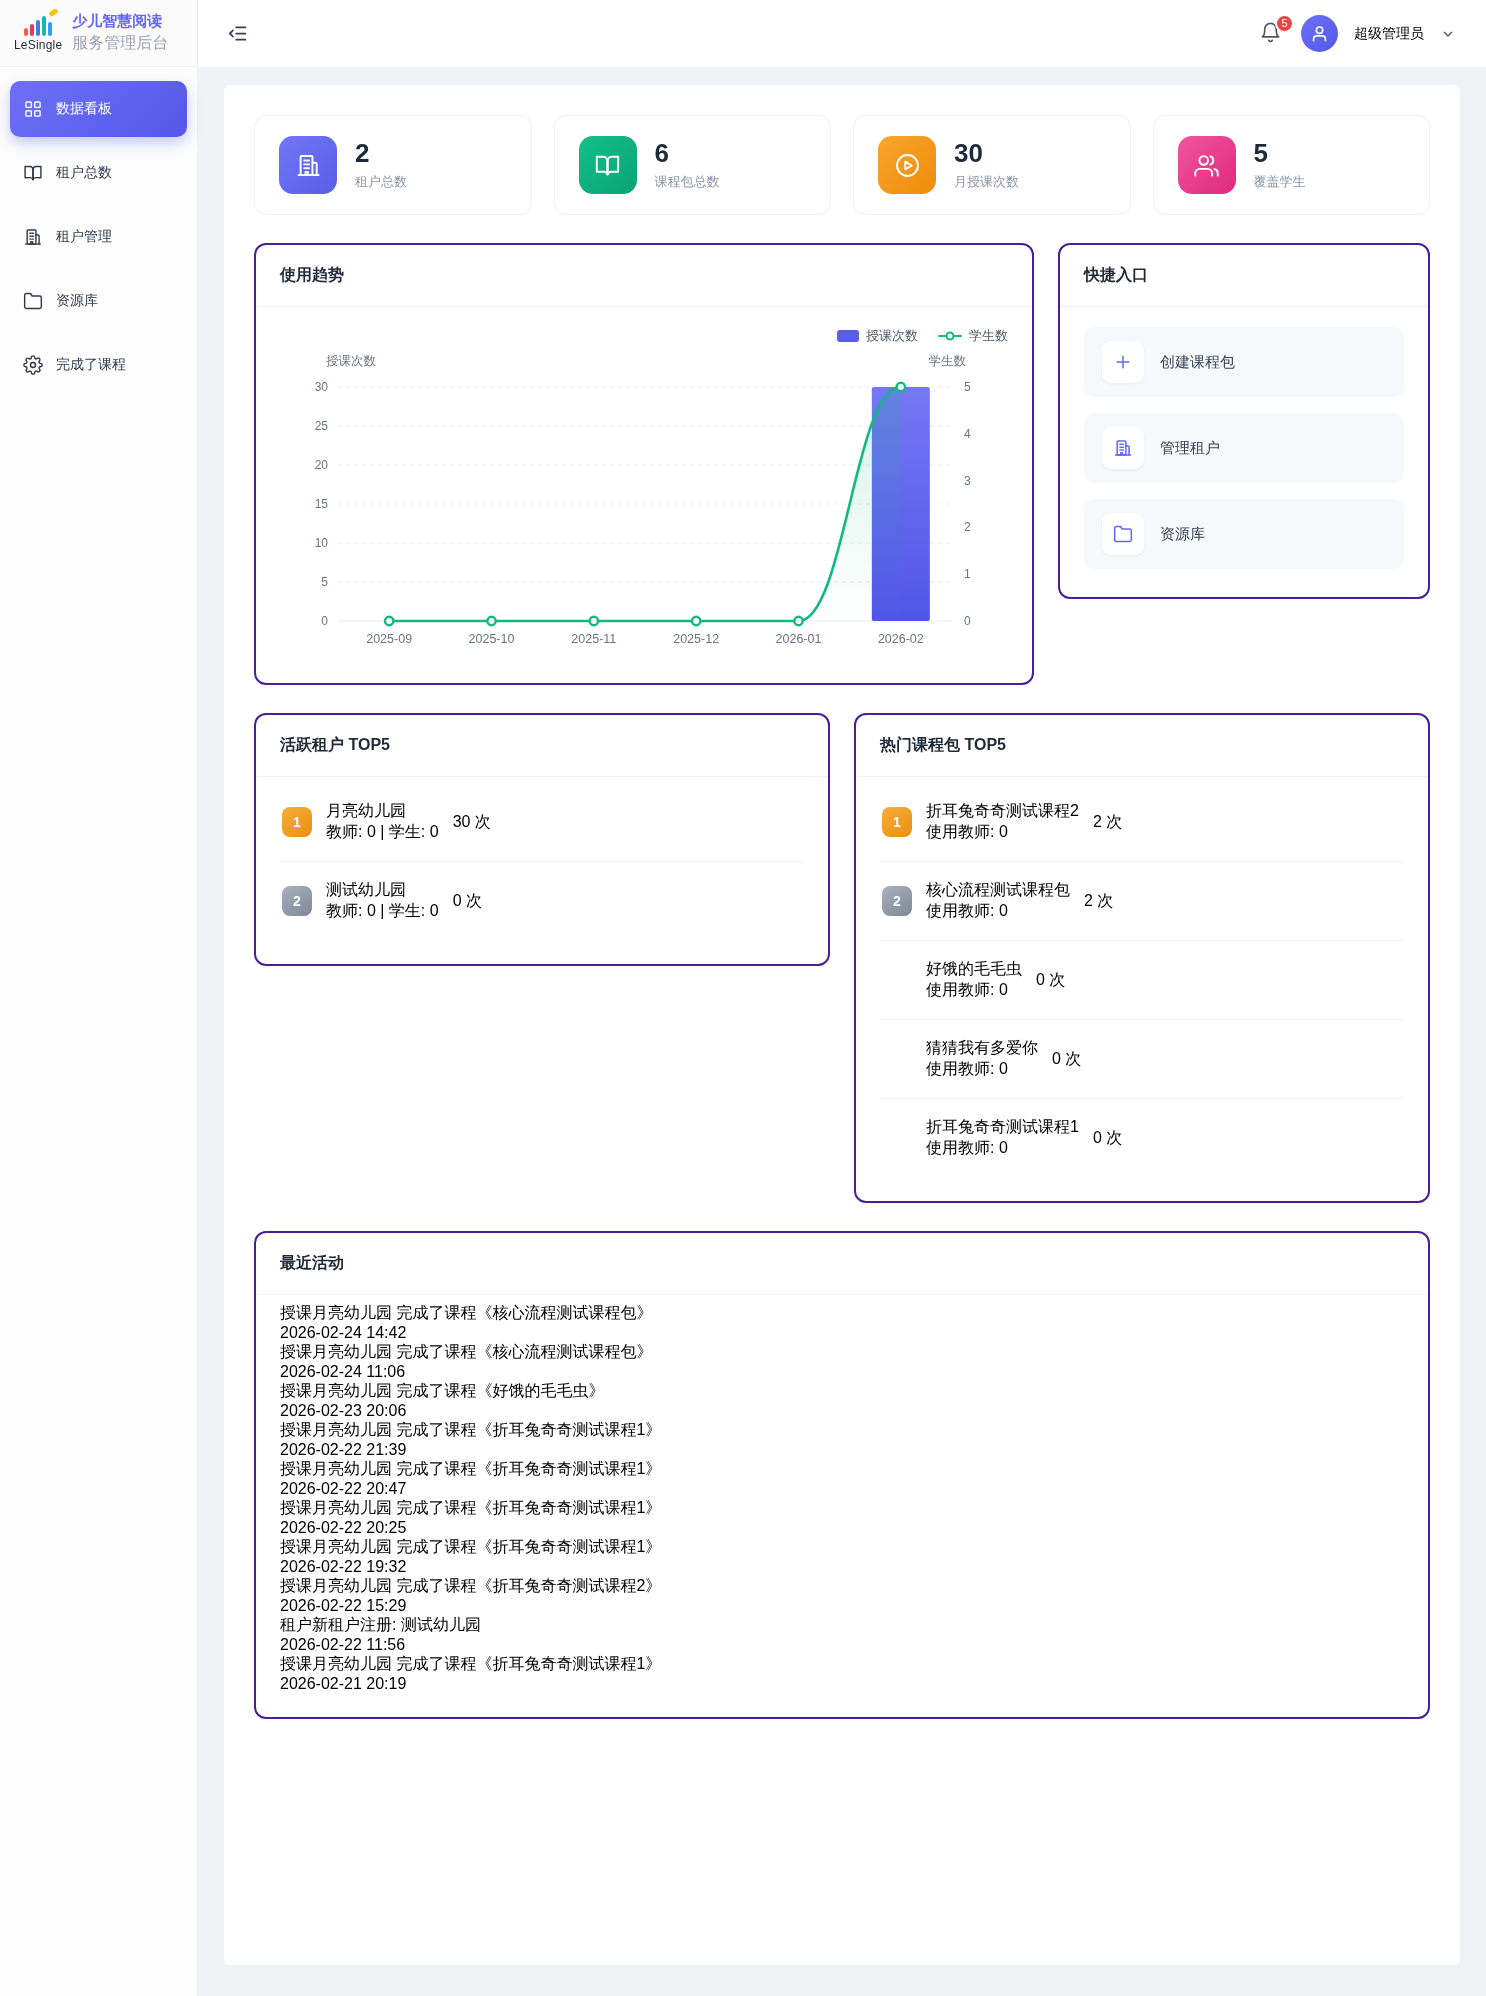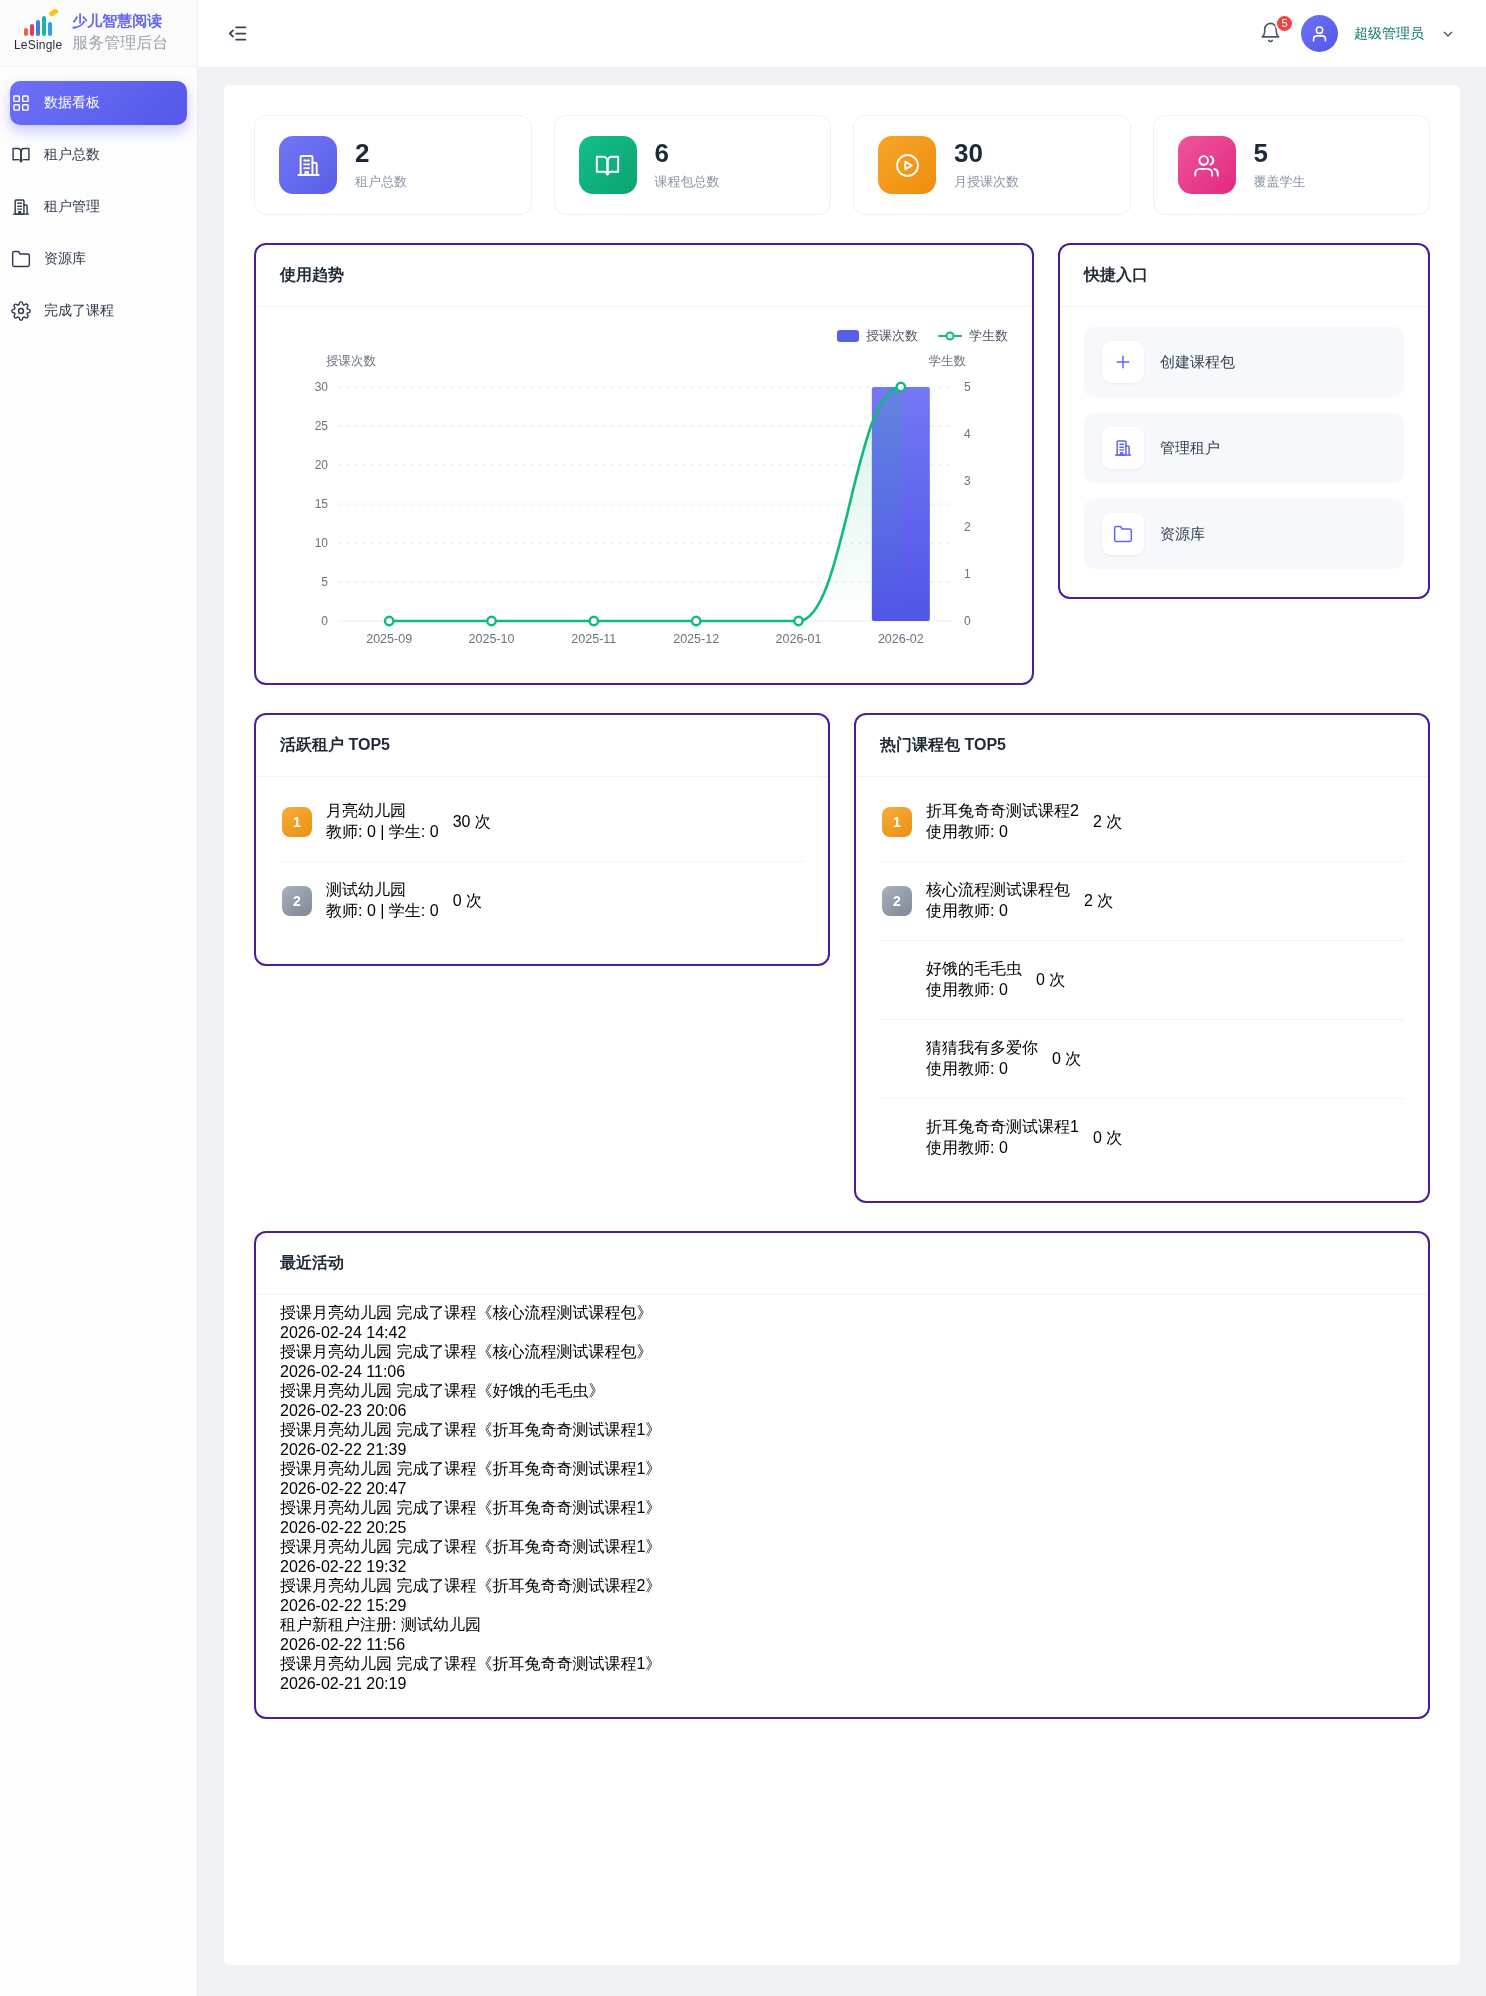--- a/index.html
+++ b/index.html
@@ -10,32 +10,32 @@
   .sidebar { position:absolute; left:0; top:0; bottom:0; width:198px; background:#fdfdfe; border-right:1px solid #eef0f4; z-index:5; }
   .logo-box { height:67px; display:flex; align-items:center; gap:10px; padding:0 14px; border-bottom:1px solid #f1f2f6; background:#fbfbfc; }
   .logo-mark { display:flex; flex-direction:column; align-items:center; }
   .logo-bars { position:relative; display:flex; align-items:flex-end; gap:2px; height:22px; }
   .logo-bars i { display:block; width:4px; border-radius:2px; }
   .logo-leaf { position:absolute; right:-6px; top:-4px; width:9px; height:5px; border-radius:4px 4px 0 4px; background:#f5c518; transform:rotate(-35deg); }
   .logo-word { font-size:12px; color:#1f2937; margin-top:2px; letter-spacing:.2px; }
   .brand-title { font-size:15px; font-weight:bold; color:#6366f1; line-height:1.25; }
   .brand-sub { font-size:16px; color:#9ca3af; margin-top:3px; }
   .nav { padding:14px 10px; }
-  .nav-item { height:44px; margin-bottom:8px; border-radius:10px; display:flex; align-items:center; gap:13px; padding:0 1px; font-size:14px; color:#2f3a4d; cursor:pointer; }
+  .nav-item { height:56px; margin-bottom:8px; border-radius:10px; display:flex; align-items:center; gap:13px; padding:0 13px; font-size:14px; color:#2f3a4d; cursor:pointer; }
   .nav-item svg { flex:0 0 auto; }
   .nav-item.active { background:linear-gradient(135deg,#6d70f5,#5558e9); color:#fff; box-shadow:0 6px 14px rgba(99,102,241,.35); }
 
   
   .topbar { position:absolute; left:198px; right:0; top:0; height:67px; background:#fff; display:flex; align-items:center; justify-content:space-between; padding:0 30px 0 26px; }
   .fold-btn { width:26px; height:26px; color:#374151; display:flex; align-items:center; justify-content:center; cursor:pointer; }
   .top-right { display:flex; align-items:center; gap:16px; }
   .bell-wrap { position:relative; width:26px; height:26px; color:#4b5563; cursor:pointer; }
   .bell-badge { position:absolute; top:-7px; right:-9px; min-width:19px; height:19px; padding:0 4px; border-radius:10px; background:#ef4444; border:2px solid #fff; color:#fff; font-size:11px; display:flex; align-items:center; justify-content:center; }
   .avatar { width:37px; height:37px; border-radius:50%; background:linear-gradient(135deg,#6d70f5,#5558e9); display:flex; align-items:center; justify-content:center; color:#fff; cursor:pointer; }
-  .user-name { font-size:14px; color:#0f766e; }
+  .user-name { font-size:14px; color:#000000; }
   .chev { color:#4b5563; display:flex; cursor:pointer; }
 
   
   .content { position:absolute; left:198px; right:0; top:67px; bottom:0; padding:18px 26px 30px; }
   .container { background:#fff; border-radius:6px; padding:30px 30px 34px; min-height:1880px; }
 
   .stats { display:grid; grid-template-columns:repeat(4,1fr); gap:22px; margin-bottom:28px; }
   .stat-card { border:1px solid #f0f1f5; border-radius:12px; padding:20px 24px; display:flex; align-items:center; gap:18px; background:#fff; }
   .stat-icon { width:58px; height:58px; border-radius:14px; display:flex; align-items:center; justify-content:center; color:#fff; flex:0 0 auto; }
   .stat-value { font-size:26px; font-weight:bold; color:#1e293b; line-height:1.1; }

